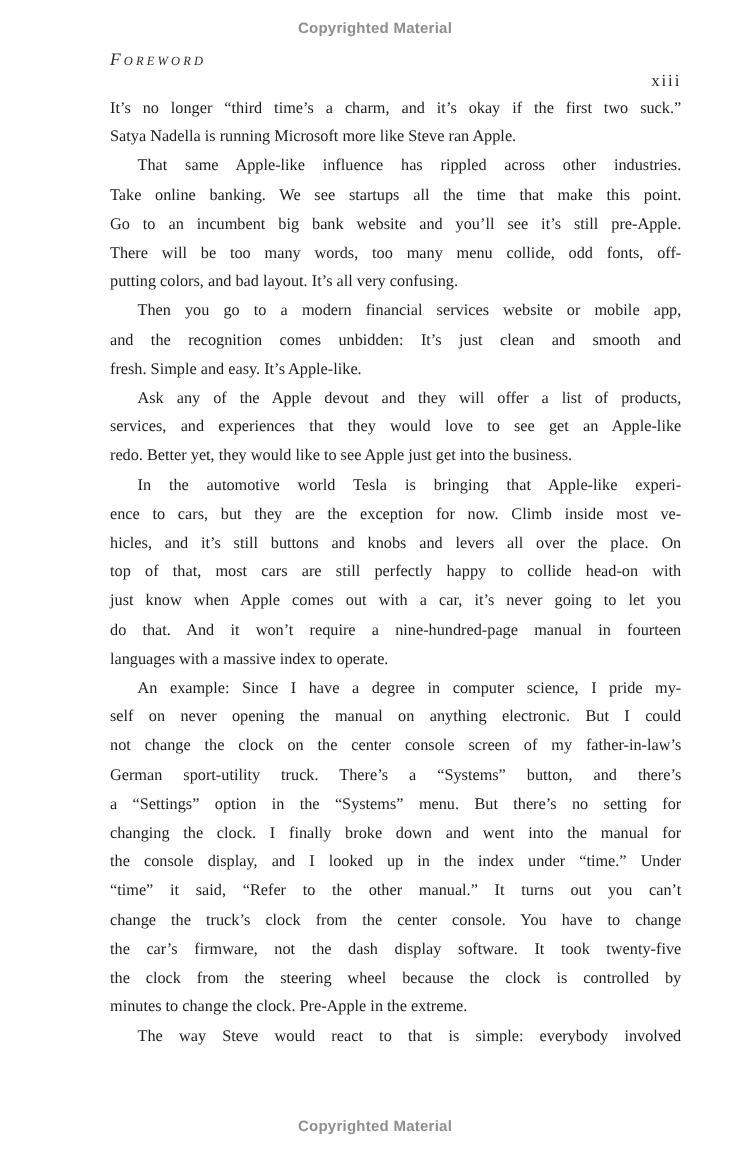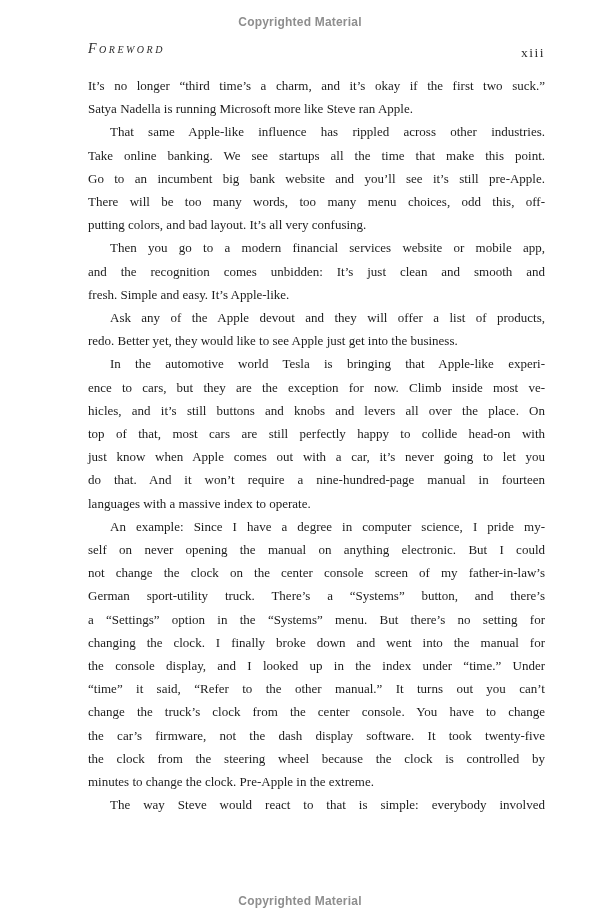--- a/index.html
+++ b/index.html
@@ -37,21 +37,21 @@
     font-family: "Liberation Serif", serif;
     font-style: italic;
     font-variant: small-caps;
     font-size: 14px;
     letter-spacing: 2.5px;
     color: #2b2b2b;
   }
   .folio {
     position: absolute;
     right: 0;
-    top: 4px;
+    top: 16px;
     font-family: "Liberation Serif", serif;
     font-size: 13.5px;
     letter-spacing: 1.5px;
     color: #2b2b2b;
   }
   .body-text {
     position: absolute;
     top: 74px;
     left: 88px;
     width: 457px;
@@ -82,30 +82,31 @@
 
   <div class="body-text">
       <div class="paragraph">
         <div class="line stretch">It’s no longer “third time’s a charm, and it’s okay if the first two suck.”</div>
         <div class="line">Satya Nadella is running Microsoft more like Steve ran Apple.</div>
       </div>
       <div class="paragraph">
         <div class="line stretch indent">That same Apple-like influence has rippled across other industries.</div>
         <div class="line stretch">Take online banking. We see startups all the time that make this point.</div>
         <div class="line stretch">Go to an incumbent big bank website and you’ll see it’s still pre-Apple.</div>
-        <div class="line stretch">There will be too many words, too many menu choices, odd this, off-</div>
+        <div class="line stretch">There will be too many words, too many menu collide, odd fonts, off-</div>
         <div class="line">putting colors, and bad layout. It’s all very confusing.</div>
       </div>
       <div class="paragraph">
         <div class="line stretch indent">Then you go to a modern financial services website or mobile app,</div>
         <div class="line stretch">and the recognition comes unbidden: It’s just clean and smooth and</div>
         <div class="line">fresh. Simple and easy. It’s Apple-like.</div>
       </div>
       <div class="paragraph">
         <div class="line stretch indent">Ask any of the Apple devout and they will offer a list of products,</div>
+        <div class="line stretch">services, and experiences that they would love to see get an Apple-like</div>
         <div class="line">redo. Better yet, they would like to see Apple just get into the business.</div>
       </div>
       <div class="paragraph">
         <div class="line stretch indent">In the automotive world Tesla is bringing that Apple-like experi-</div>
         <div class="line stretch">ence to cars, but they are the exception for now. Climb inside most ve-</div>
         <div class="line stretch">hicles, and it’s still buttons and knobs and levers all over the place. On</div>
         <div class="line stretch">top of that, most cars are still perfectly happy to collide head-on with</div>
         <div class="line stretch">just know when Apple comes out with a car, it’s never going to let you</div>
         <div class="line stretch">do that. And it won’t require a nine-hundred-page manual in fourteen</div>
         <div class="line">languages with a massive index to operate.</div>

